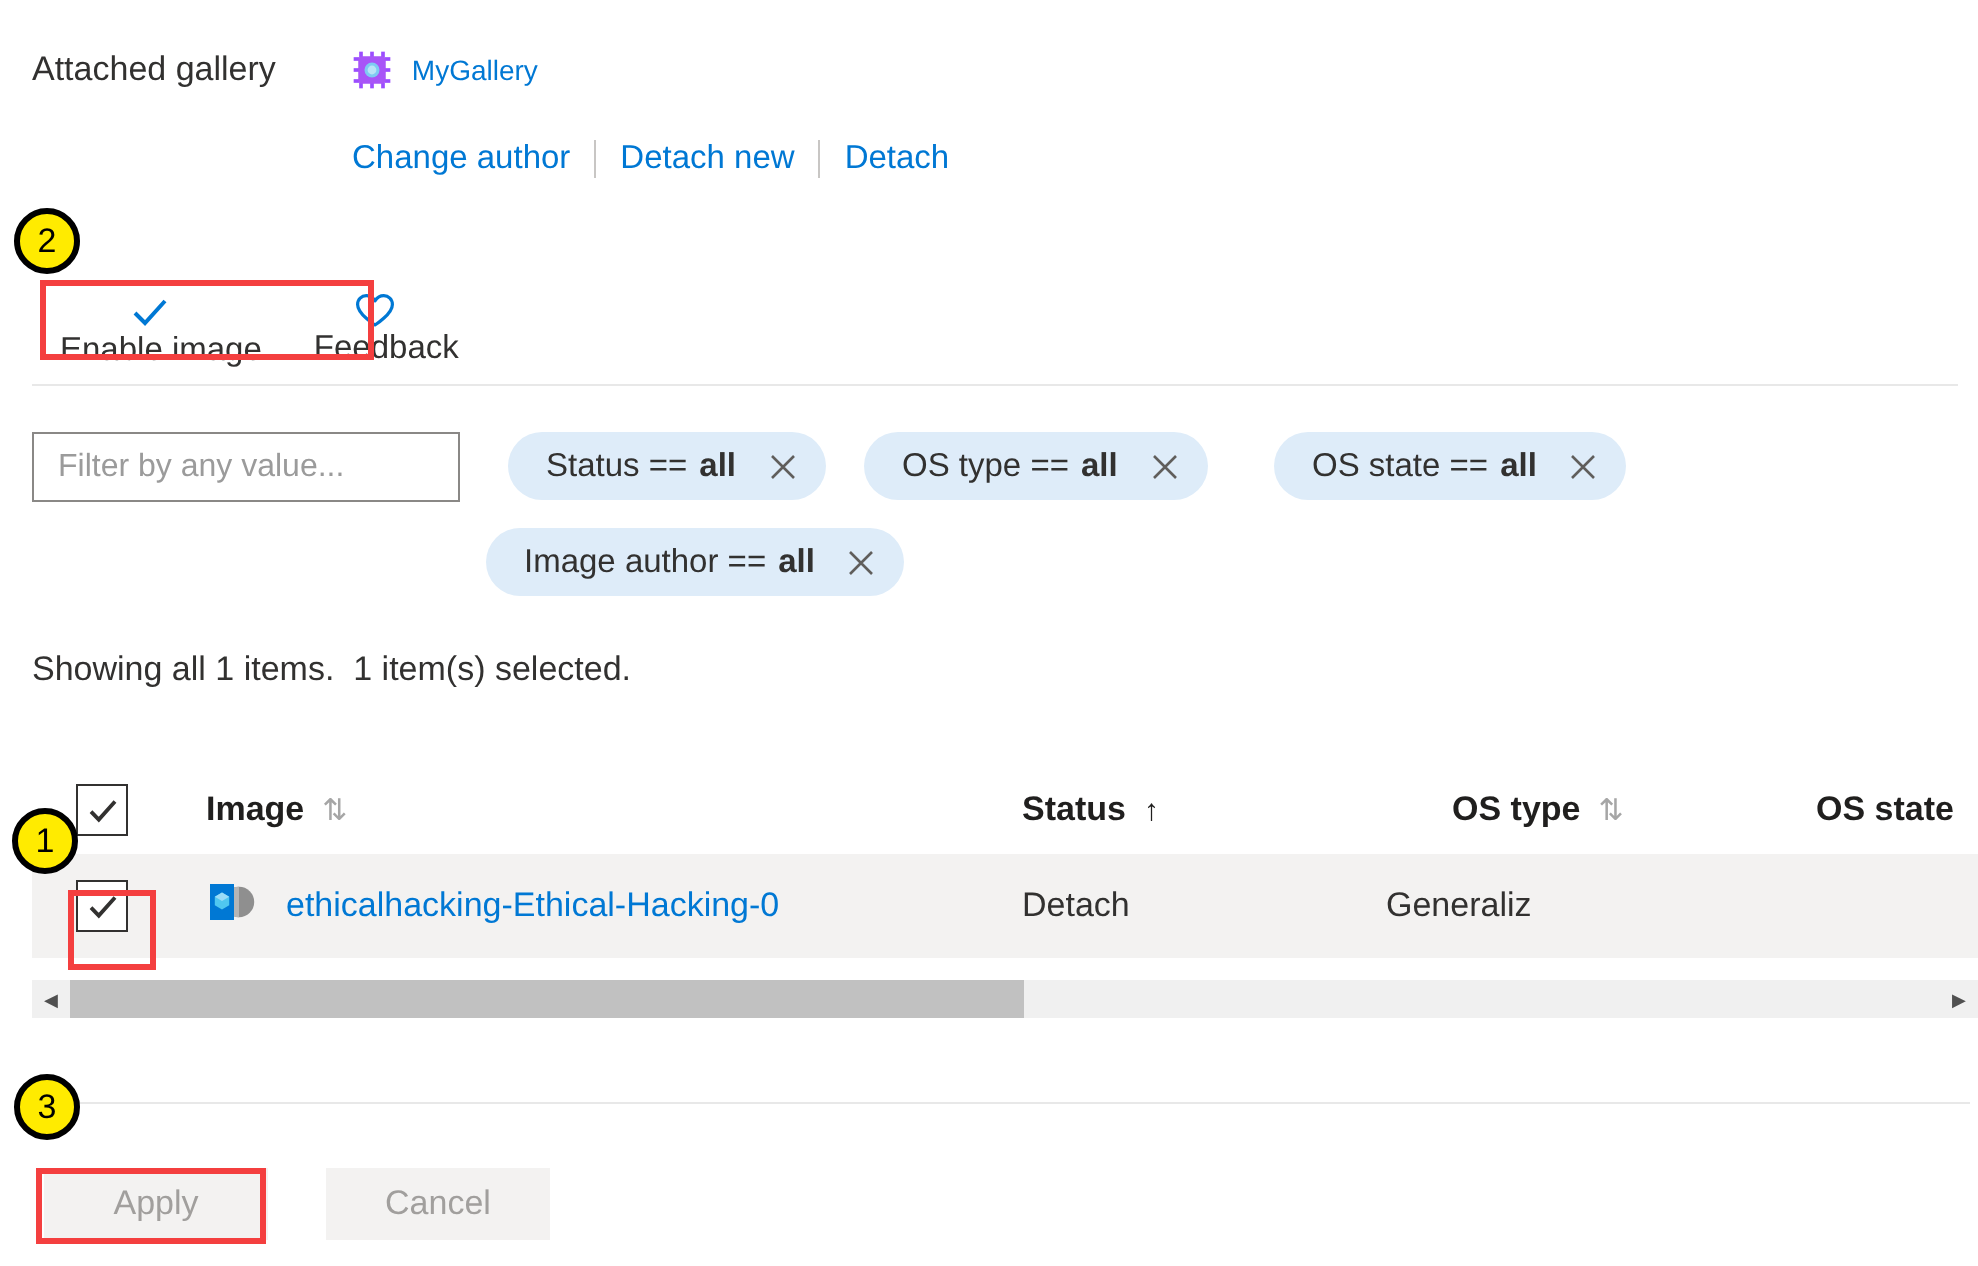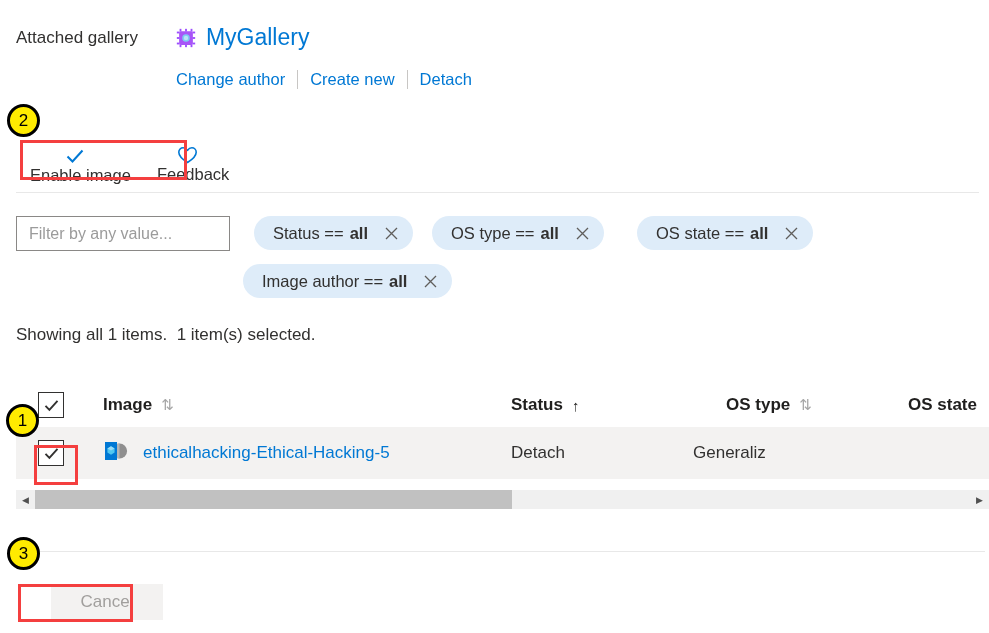--- a/index.html
+++ b/index.html
@@ -24,21 +24,21 @@
   .gallery-label {
     font-size: 17px; color: #323130;
     white-space: nowrap;
   }
   .gallery-name-wrap {
     display: flex; align-items: center;
     margin-left: 37px;
   }
   .chip-icon { width: 22px; height: 22px; display: block; }
   .gallery-link {
-    font-size: 23px; color: #0078d4;
+    font-size: 14px; color: #0078d4;
     margin-left: 9px; cursor: pointer;
     white-space: nowrap;
   }
 
   .gallery-actions {
     position: absolute;
     left: 176px; top: 70px;
     display: flex; align-items: center;
   }
   .gallery-actions .act {
@@ -269,21 +269,21 @@
         <circle cx="12" cy="12" r="2.4" fill="#b9e4f7"></circle>
       </svg>
     </span>
     <span class="gallery-link">MyGallery</span>
   </span>
 </div>
 
 <div class="gallery-actions">
   <span class="act">Change author</span>
   <span class="sep"></span>
-  <span class="act">Create new</span>
+  <span class="act">Detach new</span>
   <span class="sep"></span>
   <span class="act">Detach</span>
 </div>
 
 <div class="toolbar">
   <div class="cmd enabled" id="cmd-enable">
     <span class="glyph">
       <svg width="20" height="20" viewBox="0 0 20 20">
           <path d="M2.5 10.5 L7.5 15.5 L17.5 4.5" stroke="#0078d4" stroke-width="2" fill="none"></path>
         </svg>
@@ -385,37 +385,38 @@
     <div class="td col-image">
       <span>
         <svg class="img-icon" viewBox="0 0 26 26" aria-hidden="true">
           <circle cx="16.5" cy="13" r="7.6" fill="#8f8f8f"></circle>
           <path d="M16.5 5.4 a7.6 7.6 0 0 0 0 15.2 z" fill="#b5b5b5"></path>
           <rect x="2" y="4" width="12" height="18" fill="#0078d4"></rect>
           <path d="M8 8.3 L11.6 10.4 L11.6 14.6 L8 16.7 L4.4 14.6 L4.4 10.4 Z" fill="#50c7f0"></path>
           <path d="M8 8.3 L11.6 10.4 L8 12.5 L4.4 10.4 Z" fill="#9adcf7"></path>
         </svg>
       </span>
-      <span class="row-link">ethicalhacking-Ethical-Hacking-5</span>
+      <span class="row-link">ethicalhacking-Ethical-Hacking-0</span>
     </div>
     <div class="td col-ostype">Detach</div>
     <div class="td col-osstate">Generaliz</div>
   </div>
 </div>
 
 <div class="hscroll">
   <div class="arrow">◀</div>
   <div class="track">
     <div class="thumb"></div>
   </div>
   <div class="arrow">▶</div>
 </div>
 
 <div class="divider-h" id="divider-footer"></div>
 <div class="footer">
+  <button class="btn" id="btn-apply">Apply</button>
   <button class="btn" id="btn-cancel">Cancel</button>
 </div>
 
 <div class="hl-box" id="hl-enable"></div>
 <div class="hl-box" id="hl-rowcb"></div>
 <div class="hl-box" id="hl-apply"></div>
 
 <div class="badge" id="badge-1">1</div>
 <div class="badge" id="badge-2">2</div>
 <div class="badge" id="badge-3">3</div>

